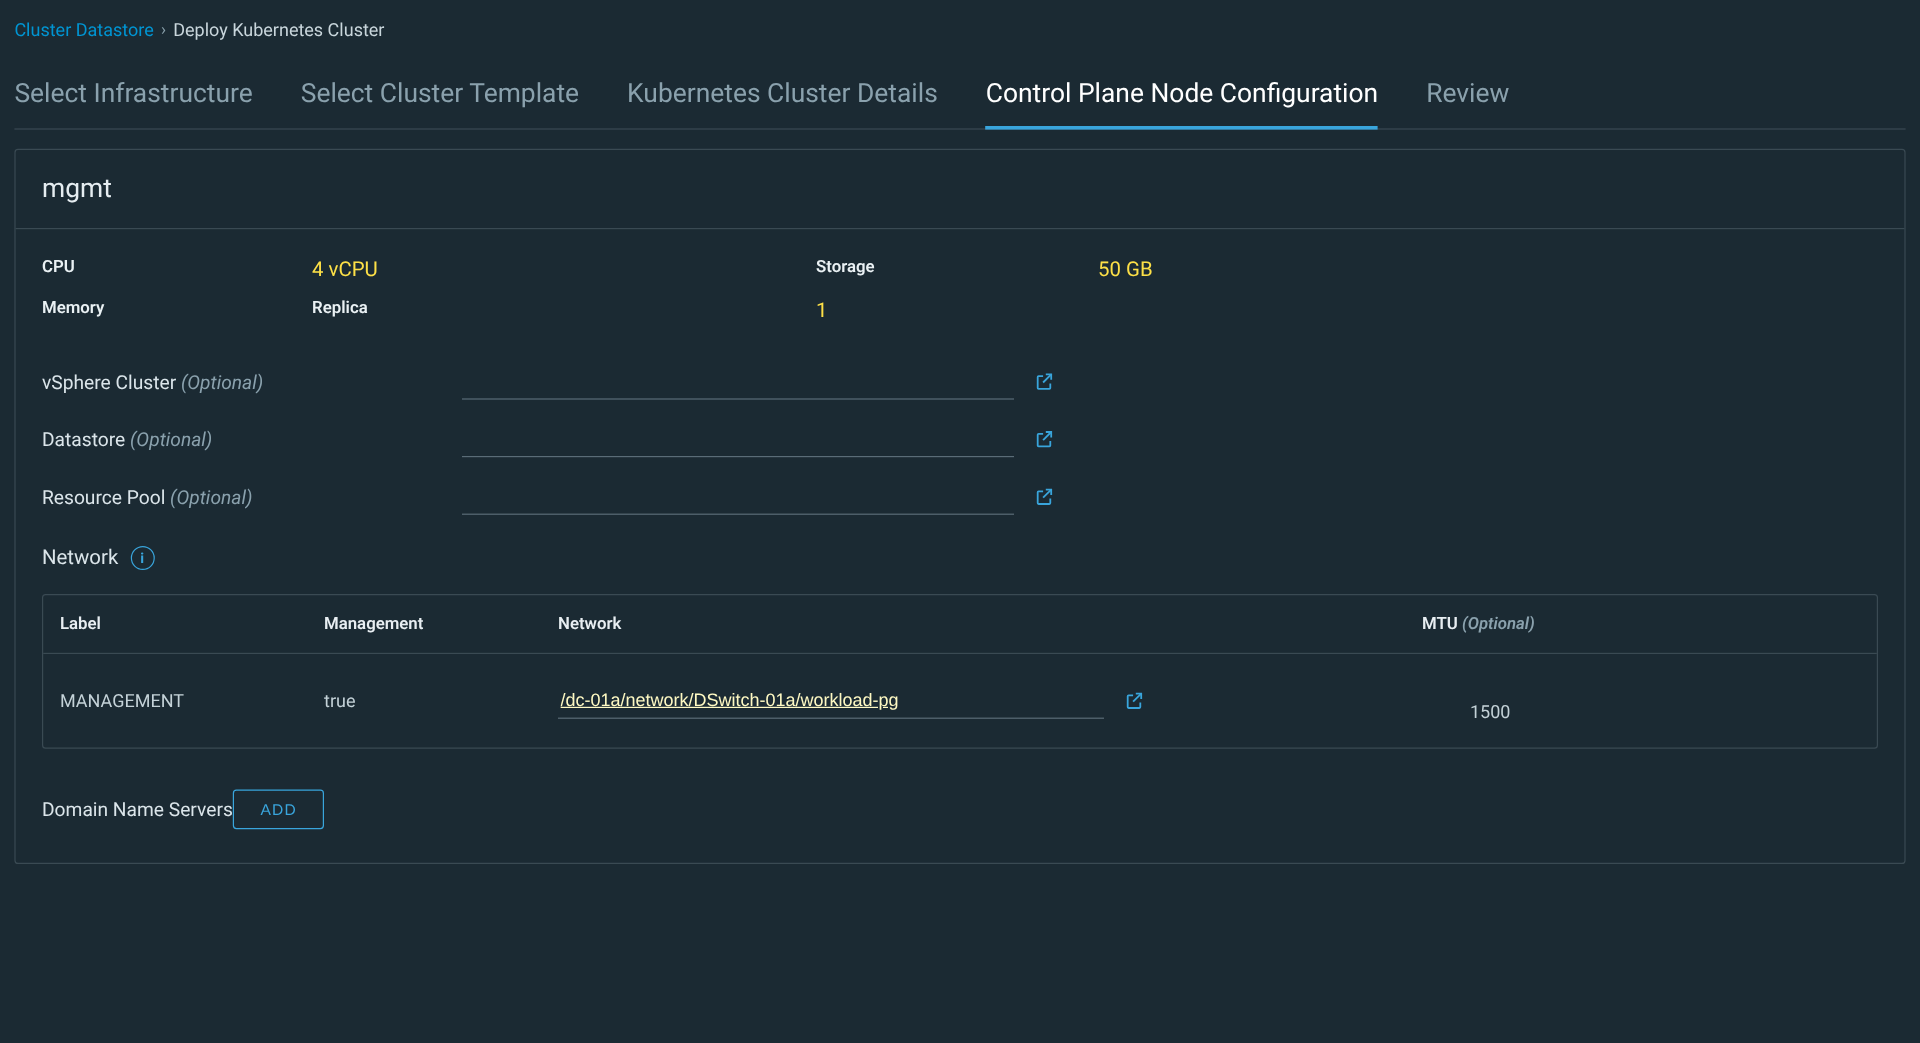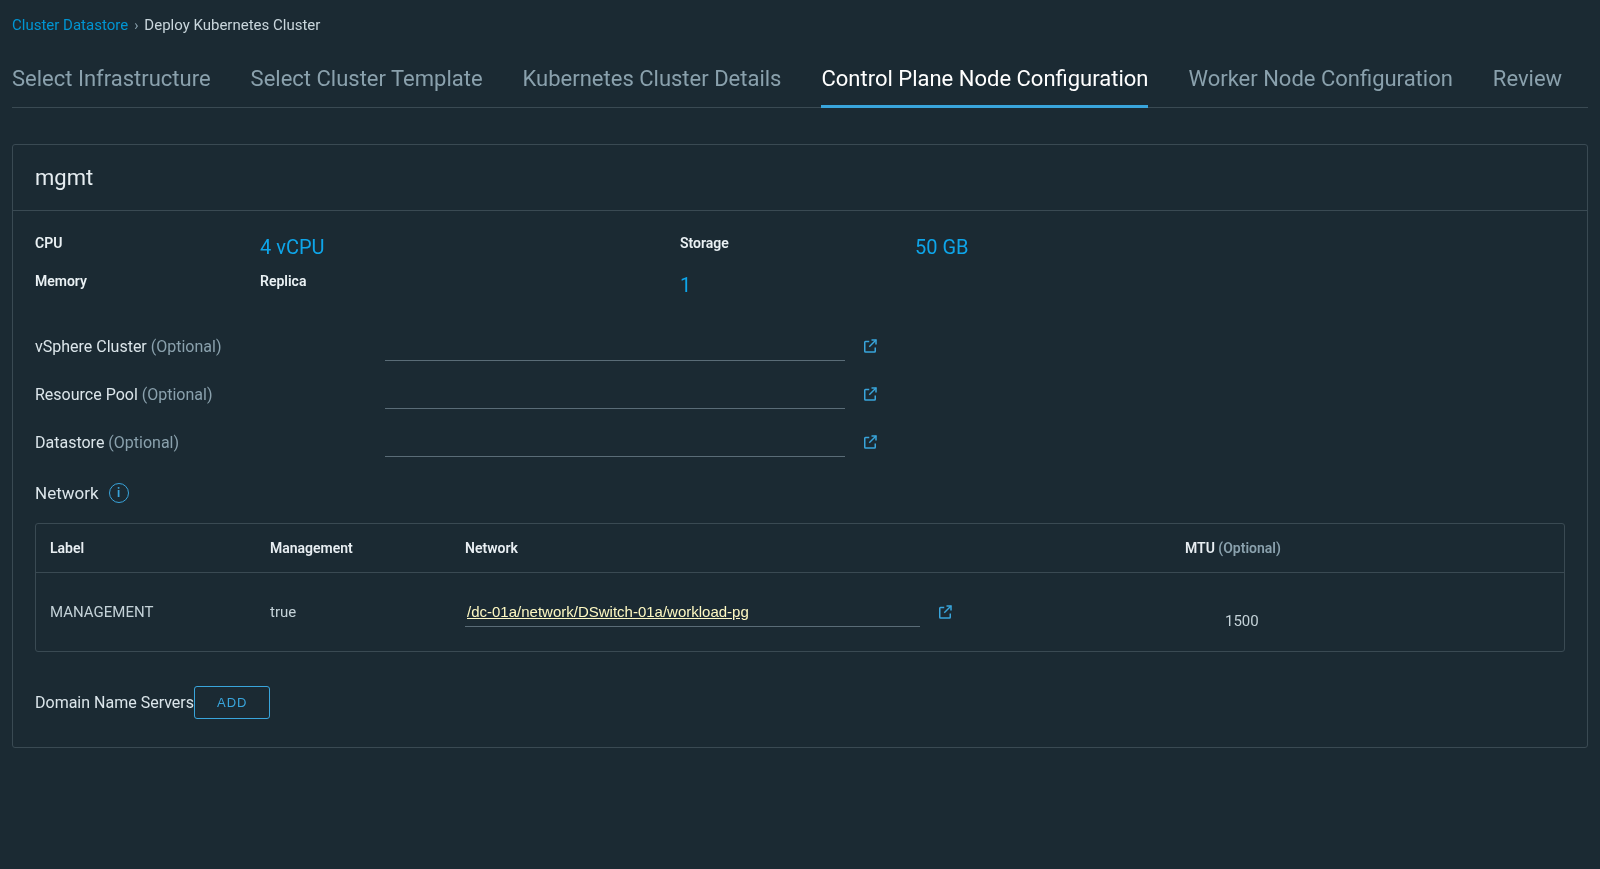--- a/index.html
+++ b/index.html
@@ -37,50 +37,50 @@
       cursor: pointer;
       border-bottom: 3px solid transparent;
       margin-bottom: -1px;
     }
     .tab.active {
       color: #ffffff;
       border-bottom-color: #39a5dc;
     }
 
     .panel {
-      margin-top: 36px;
+      margin-top: 16px;
       border: 1px solid #3a4a53;
       border-radius: 3px;
       background: #1b2a33;
     }
     .panel-title {
       padding: 20px 22px;
       font-size: 22px;
       color: #e6edf1;
       border-bottom: 1px solid #3a4a53;
       font-weight: 400;
     }
     .panel-body { padding: 24px 22px 28px 22px; }
 
     .grid2 {
       display: grid;
       grid-template-columns: 225px 420px 235px 1fr;
       row-gap: 14px;
       margin-bottom: 34px;
     }
     .lbl { color: #eaf1f4; font-size: 14px; font-weight: 600; }
-    .val { color: #0ea5e9; font-size: 20px; }
+    .val { color: #fde047; font-size: 17px; }
 
     .opt-row {
       display: flex;
       align-items: center;
       margin-bottom: 18px;
     }
     .opt-label { width: 350px; color: #dbe5ea; font-size: 16px; }
-    .hint { color: #8aa1ad; }
+    .hint { color: #8aa1ad; font-style: italic; }
     .txt {
       width: 460px;
       background: transparent;
       border: none;
       border-bottom: 1px solid #5a6c77;
       color: #e6edf1;
       font-size: 15px;
       padding: 6px 2px;
       outline: none;
     }
@@ -154,21 +154,20 @@
     <a href="#">Cluster Datastore</a>
     <span class="chevron">›</span>
     <span class="current">Deploy Kubernetes Cluster</span>
   </div>
 
   <div class="tabs">
     <div class="tab">Select Infrastructure</div>
     <div class="tab">Select Cluster Template</div>
     <div class="tab">Kubernetes Cluster Details</div>
     <div class="tab active">Control Plane Node Configuration</div>
-    <div class="tab">Worker Node Configuration</div>
     <div class="tab">Review</div>
   </div>
 
   <div class="panel">
     <div class="panel-title">mgmt</div>
     <div class="panel-body">
       <div class="grid2">
         <div class="lbl">CPU</div>
         <div class="val">4 vCPU</div>
         <div class="lbl">Storage</div>
@@ -189,36 +188,36 @@
           <svg viewBox="0 0 24 24" fill="none" stroke="currentColor" stroke-width="2">
               <path d="M14 4h6v6"></path>
               <path d="M20 4l-9 9"></path>
               <path d="M19 14v5a1 1 0 0 1-1 1H6a1 1 0 0 1-1-1V7a1 1 0 0 1 1-1h5"></path>
             </svg>
         </span>
       </div>
 
       <div class="opt-row">
         <div class="opt-label">
-          <span>Resource Pool</span>
+          <span>Datastore</span>
           <span class="hint">(Optional)</span>
         </div>
         <input class="txt" type="text" value="" style="">
         <span class="ext-icon">
           <svg viewBox="0 0 24 24" fill="none" stroke="currentColor" stroke-width="2">
               <path d="M14 4h6v6"></path>
               <path d="M20 4l-9 9"></path>
               <path d="M19 14v5a1 1 0 0 1-1 1H6a1 1 0 0 1-1-1V7a1 1 0 0 1 1-1h5"></path>
             </svg>
         </span>
       </div>
 
       <div class="opt-row">
         <div class="opt-label">
-          <span>Datastore</span>
+          <span>Resource Pool</span>
           <span class="hint">(Optional)</span>
         </div>
         <input class="txt" type="text" value="" style="">
         <span class="ext-icon">
           <svg viewBox="0 0 24 24" fill="none" stroke="currentColor" stroke-width="2">
               <path d="M14 4h6v6"></path>
               <path d="M20 4l-9 9"></path>
               <path d="M19 14v5a1 1 0 0 1-1 1H6a1 1 0 0 1-1-1V7a1 1 0 0 1 1-1h5"></path>
             </svg>
         </span>

